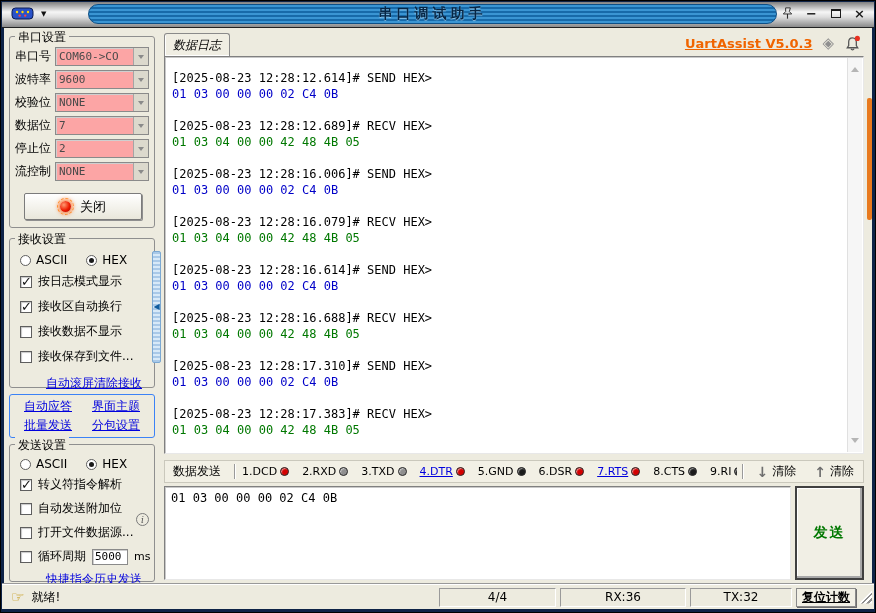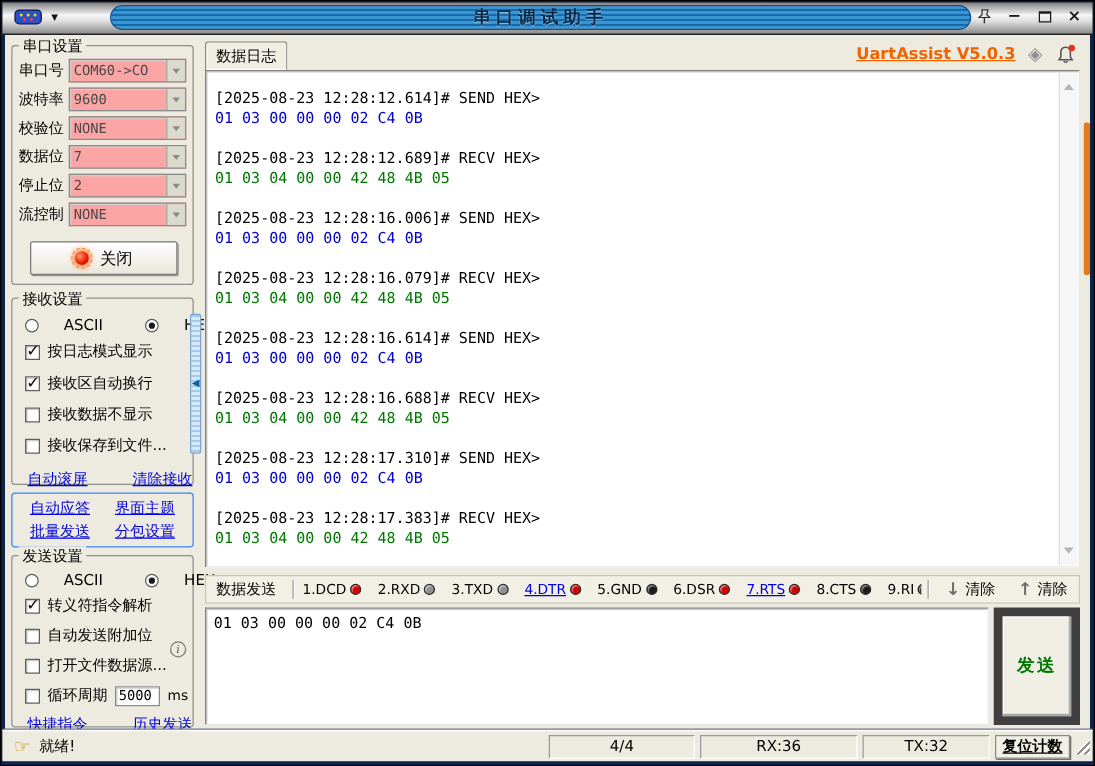--- a/index.html
+++ b/index.html
@@ -30,40 +30,40 @@
   .srows{padding-top:10px;}
   .srow{display:flex;align-items:center;margin:0 5px 4px 5px;height:19px;}
   .flabel{width:40px;flex:none;white-space:nowrap;overflow:hidden;}
   .combo{flex:1;height:19px;border:1px solid #8a8a8a;background:#fca5a5;display:flex;align-items:stretch;box-shadow:inset 1px 1px 0 #cfcfcf;overflow:hidden;}
   .combo-text{flex:1;padding:2px 2px 0 3px;font-size:11px;font-family:"DejaVu Sans Mono",monospace;white-space:nowrap;overflow:hidden;color:#4a4a4a;}
   .combo-btn{width:15px;flex:none;background:#dcd9cd;border-left:1px solid #a5a5a5;display:flex;align-items:center;justify-content:center;}
   .carr{width:0;height:0;border:3px solid transparent;border-top:4px solid #8a8a8a;margin-top:4px;}
   .close-btn{position:absolute;left:14px;right:12px;bottom:7px;height:27px;border:1px solid #7b7b7b;border-radius:2px;background:linear-gradient(#ffffff,#e9e7db);box-shadow:1px 1px 0 #8f8f8f;display:flex;align-items:center;justify-content:center;gap:9px;font-size:13px;cursor:default;}
   .led{width:11px;height:11px;border-radius:50%;background:radial-gradient(circle at 35% 35%,#ff9a70,#ec1c00 55%,#9c0000);box-shadow:0 0 4px 2px rgba(255,110,30,.8);outline:1px dashed #ff9030;outline-offset:2px;}
 
-  .radio-row{display:flex;align-items:center;margin:14px 6px 6px 10px;gap:20px;white-space:nowrap;}
+  .radio-row{display:flex;align-items:center;margin:14px 6px 6px 10px;gap:5px;white-space:nowrap;}
   .rlabel{margin-right:14px;font-size:12px;}
   .rd{width:11px;height:11px;border:1px solid #5e5e5e;border-radius:50%;background:#fff;position:relative;flex:none;}
   .rd.true::after{content:"";position:absolute;inset:2px;border-radius:50%;background:#1a1a1a;}
   .cbrow{display:flex;align-items:center;gap:6px;margin:0 6px 8px 10px;white-space:nowrap;}
   .cb{width:12px;height:12px;border:1px solid #5e5e5e;background:#fff;box-shadow:inset 1px 1px 1px #c7c7c7;position:relative;flex:none;}
   .cb.true::after{content:"✓";position:absolute;left:0px;top:-3px;font-size:13px;font-weight:bold;color:#101010;}
-  .linkrow{display:flex;justify-content:flex-start;margin:10px 12px 0 12px;white-space:nowrap;gap:36px;}
+  .linkrow{display:flex;justify-content:flex-end;margin:10px 12px 0 12px;white-space:nowrap;}
   .lnk{color:#0000dd;text-decoration:underline;cursor:pointer;white-space:nowrap;}
   .cyc-input{width:36px;height:16px;border:1px solid #8a8a8a;box-shadow:inset 1px 1px 0 #cfcfcf;font-family:"DejaVu Sans Mono",monospace;font-size:11px;padding:0 2px;}
   .cyc-unit{font-size:11px;}
   .info{width:13px;height:13px;border:1px solid #7a7a7a;border-radius:50%;color:#555;display:inline-flex;align-items:center;justify-content:center;font-size:9px;font-style:italic;font-family:"DejaVu Serif",serif;flex:none;}
   .info::after{content:"i";}
 
   .splitter{position:absolute;left:148px;top:223px;width:9px;height:112px;background:repeating-linear-gradient(180deg,#a9c9e8 0 2px,#d7e9f8 2px 4px);border:1px solid #7ba8d2;border-radius:2px;display:flex;align-items:center;justify-content:center;cursor:pointer;}
   .splitter-arrow{color:#0f5c9e;font-size:8px;line-height:1;}
 
   
   .main{position:absolute;left:157px;top:0;right:8px;bottom:0;}
-  .tab{position:absolute;left:3px;top:5px;width:66px;height:23px;background:#f0eee3;border:1px solid #8a8a8a;border-bottom:none;border-radius:3px 3px 0 0;display:flex;align-items:center;justify-content:center;white-space:nowrap;box-shadow:1px -1px 0 #fff inset;}
+  .tab{position:absolute;left:3px;top:5px;width:66px;height:23px;background:#f0eee3;border:1px solid #8a8a8a;border-bottom:none;border-radius:3px 3px 0 0;display:flex;align-items:center;justify-content:center;white-space:nowrap;box-shadow:1px -1px 0 #fff inset;font-style:italic;}
   .version-area{position:absolute;right:3px;top:6px;display:flex;align-items:center;gap:10px;}
   .version-link{color:#f06400;font-weight:bold;text-decoration:underline;font-size:13px;white-space:nowrap;cursor:pointer;}
   .diamond{color:#8f8f8f;font-size:15px;cursor:pointer;}
   .bell{position:relative;width:17px;height:17px;cursor:pointer;}
 
   .logbox{position:absolute;left:3px;top:28px;right:0;height:398px;background:#fff;border:1px solid #808080;border-right-color:#e8e8e8;border-bottom-color:#e8e8e8;box-shadow:inset 1px 1px 0 #c9c9c9;overflow:hidden;}
   .log{padding:13px 24px 4px 7px;font-family:"DejaVu Sans Mono",monospace;font-size:12px;line-height:16px;}
   .log-entry{margin-bottom:16px;}
   .log-hdr{color:#000;white-space:pre;}
   .log-hex{white-space:pre;}
@@ -79,21 +79,21 @@
   .vsep{width:1px;height:15px;background:#9a9a9a;box-shadow:1px 0 0 #fff;margin:0 5px;flex:none;}
   .pins{display:flex;align-items:flex-start;gap:13px;flex:1;padding-left:2px;overflow:hidden;}
   .pin{display:inline-flex;align-items:center;gap:3px;flex:none;}
   .pin-label{font-size:11px;}
   .pin-label.true{color:#0000dd;text-decoration:underline;cursor:pointer;}
   .pin-dot{width:9px;height:9px;border-radius:50%;border:1px solid #2a2a2a;box-shadow:inset 1px 1px 1px rgba(255,255,255,.55);flex:none;}
   .clrbtn{display:inline-flex;align-items:center;gap:4px;padding:0 9px;cursor:pointer;flex:none;}
   .arr{color:#6e6e6e;font-weight:bold;font-size:14px;line-height:1;}
 
   .sendtext{position:absolute;left:3px;top:458px;width:627px;height:94px;background:#fff;border:1px solid #808080;border-right-color:#e8e8e8;border-bottom-color:#e8e8e8;box-shadow:inset 1px 1px 0 #c9c9c9;font-family:"DejaVu Sans Mono",monospace;font-size:12px;padding:4px 6px;resize:none;outline:none;color:#000;}
-  .sendbtn{position:absolute;left:634px;top:458px;right:0;height:94px;border:7px solid #404040;background:#f1efe5;box-shadow:inset -2px -2px 0 #a8a8a8,inset 1px 1px 0 #fff;color:#007800;font-weight:bold;font-size:14px;display:flex;align-items:center;justify-content:center;letter-spacing:2px;cursor:pointer;}
+  .sendbtn{position:absolute;left:634px;top:458px;right:0;height:94px;border:2px solid #404040;background:#f1efe5;box-shadow:inset -2px -2px 0 #a8a8a8,inset 1px 1px 0 #fff;color:#007800;font-weight:bold;font-size:14px;display:flex;align-items:center;justify-content:center;letter-spacing:2px;cursor:pointer;}
 
   
   .statusbar{position:absolute;left:1px;right:1px;bottom:3px;height:25px;background:#edebdf;border-top:1px solid #fff;box-shadow:0 -1px 0 #999;display:flex;align-items:center;padding-right:2px;}
   .st-left{flex:1;display:flex;align-items:center;gap:7px;padding-left:9px;white-space:nowrap;}
   .hand{color:#c09200;font-size:15px;line-height:1;}
   .st-seg{height:19px;border:1px solid;border-color:#9a9a9a #fff #fff #9a9a9a;display:flex;align-items:center;justify-content:center;margin-right:4px;background:#edebdf;white-space:nowrap;}
   .seg-counter{width:117px;}
   .seg-rx{width:126px;}
   .seg-tx{width:102px;}
   .reset-btn{height:19px;border:1px solid #8a8a8a;background:#f2f0e5;box-shadow:1px 1px 0 #6e6e6e;display:flex;align-items:center;padding:0 5px;font-weight:bold;text-decoration:underline;margin-right:3px;cursor:pointer;white-space:nowrap;}

